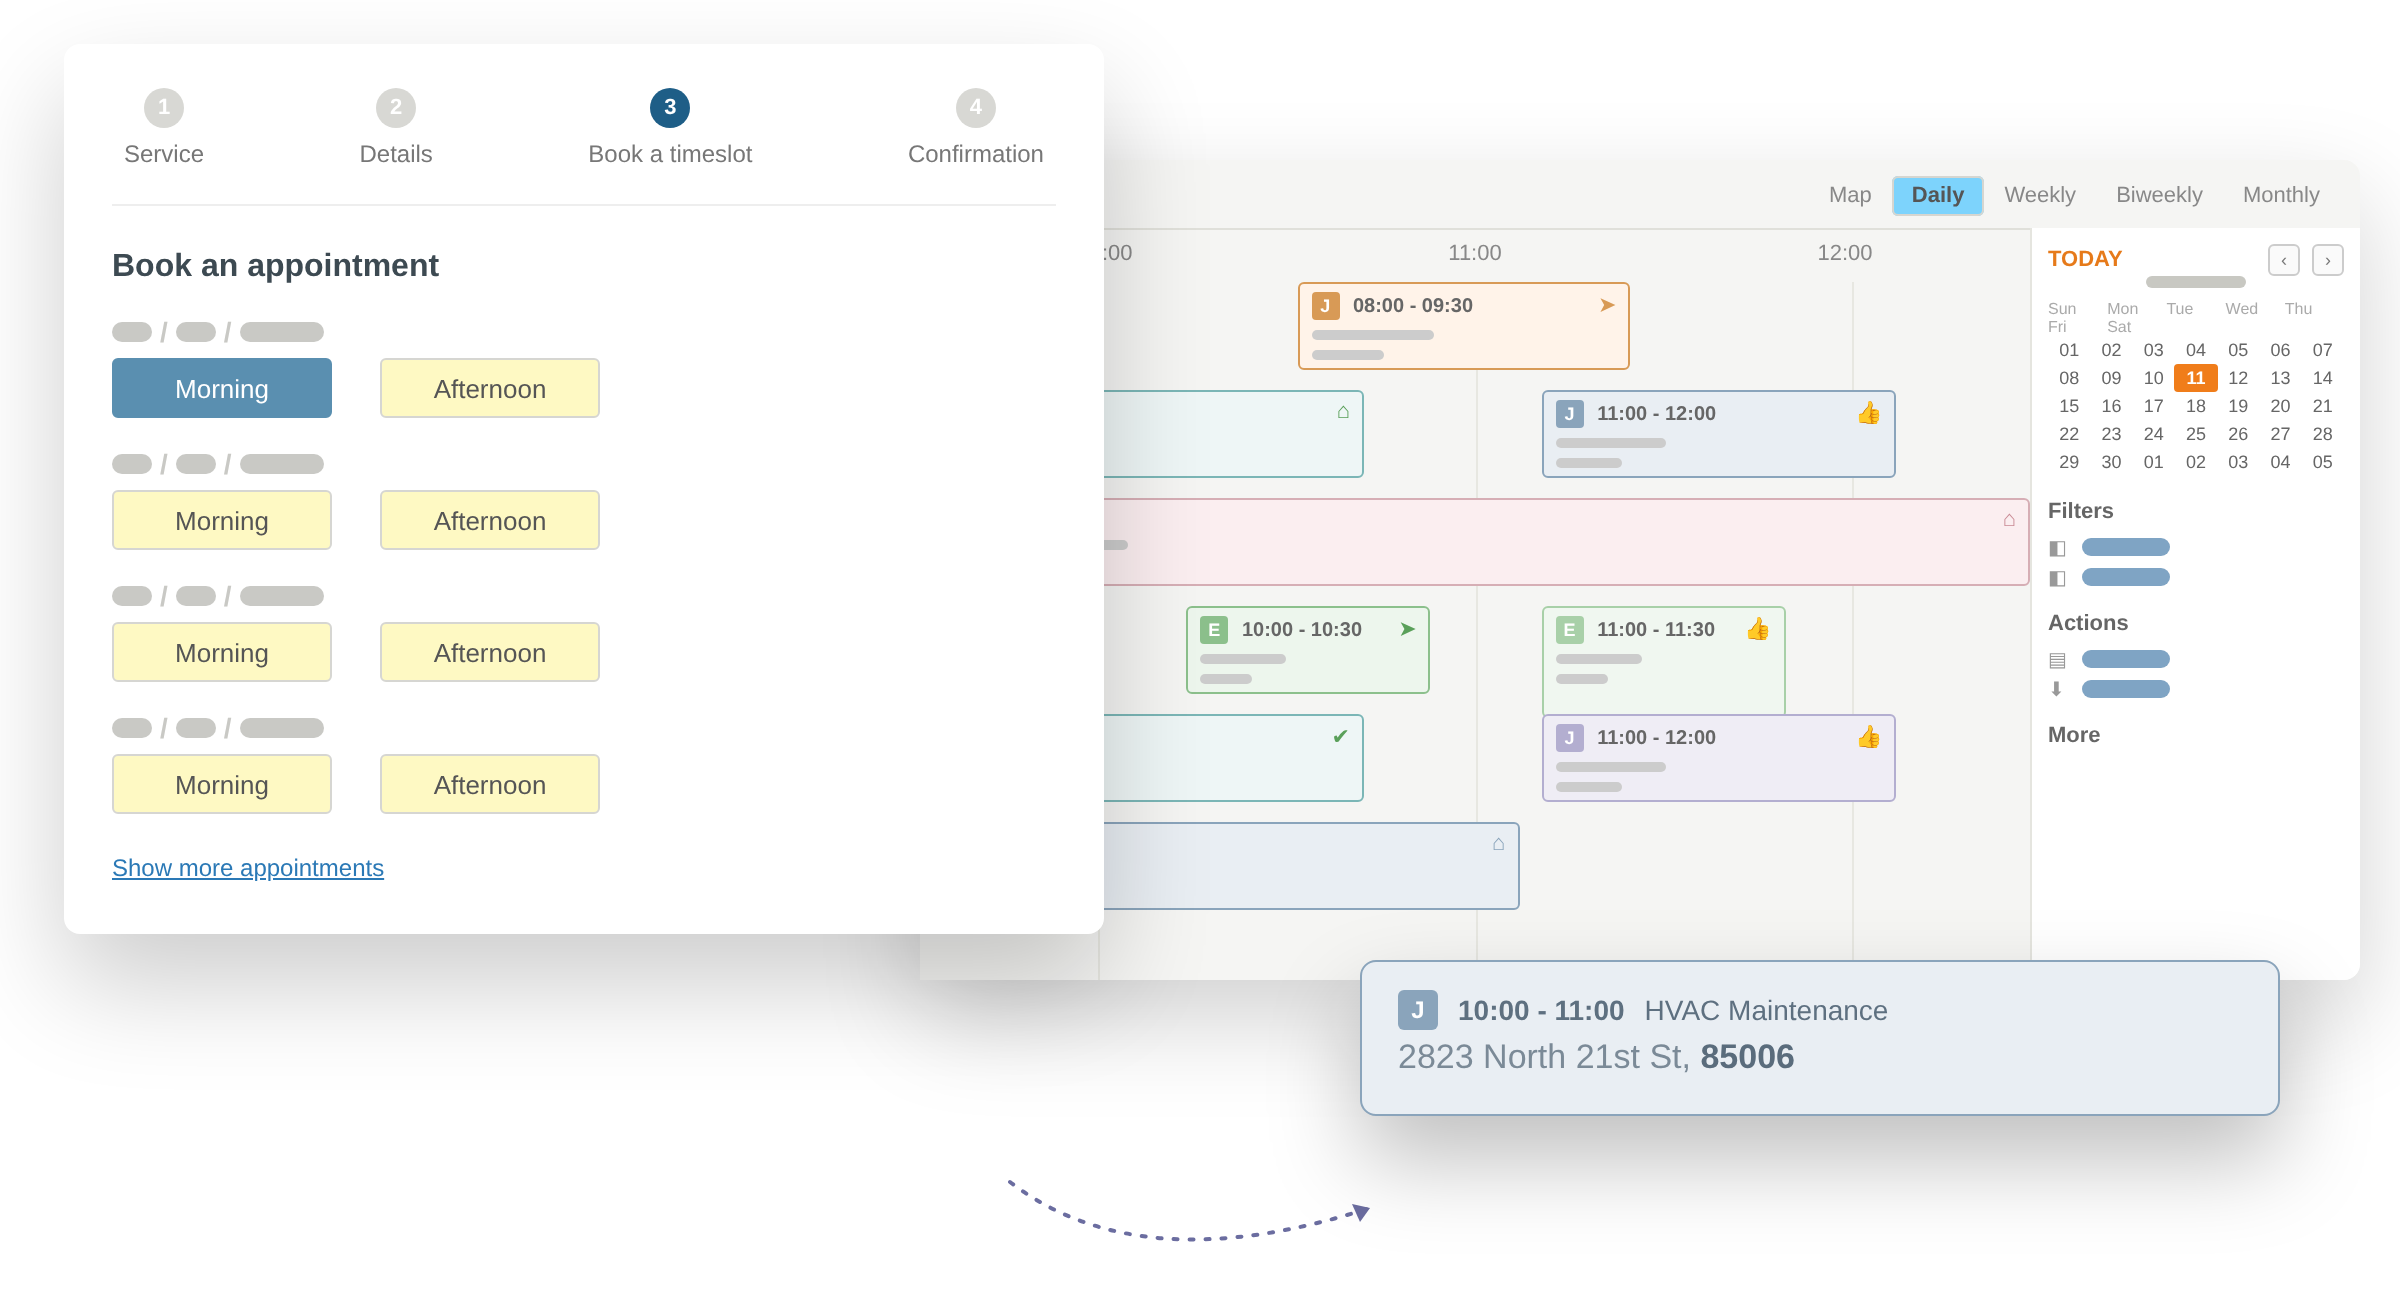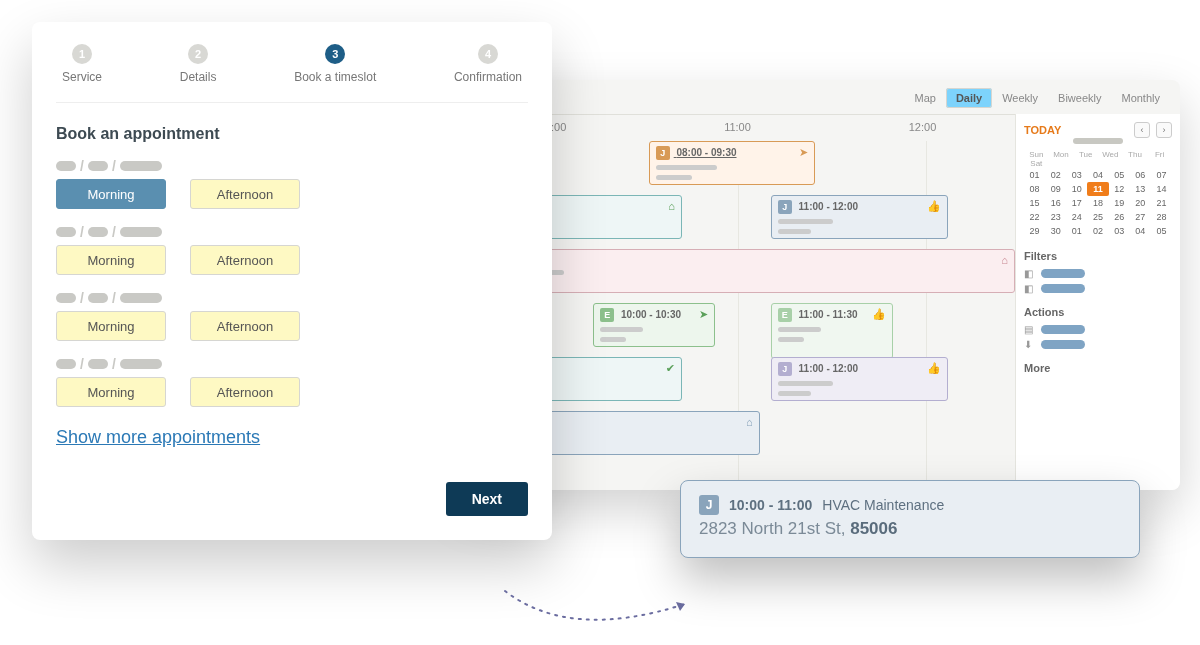--- a/index.html
+++ b/index.html
@@ -119,21 +119,21 @@
     color: #777;
   }
   .today-row { display:flex; align-items:center; gap:6px; margin-bottom:0; }
   .today-btn { color:#e67a1a; font-weight:700; font-size:11px; margin-right:auto; cursor:pointer; }
   .nav-btn {
     width:16px;height:16px;border:1px solid #ccc;border-radius:3px;
     display:flex;align-items:center;justify-content:center;font-size:9px;color:#777;cursor:pointer;background:#fafafa;
   }
   .mini-bar { height:6px; width:50px; background:#c8c8c2; border-radius:3px; margin:0 auto 6px auto; }
   .mini-cal { width:100%; }
-  .mini-cal .dow { display:grid; grid-template-columns:repeat(6,1fr); font-size:8px; color:#aaa; text-align:center; }
+  .mini-cal .dow { display:grid; grid-template-columns:repeat(5,1fr); font-size:8px; color:#aaa; }
   .mini-cal .days { display:grid; grid-template-columns:repeat(7,1fr); font-size:9px; text-align:center; }
   .mini-cal .days span { padding:2px 0; color:#666; }
   .mini-cal .days .sel { background:#f07d1a; color:#fff; border-radius:2px; font-weight:700; }
   .side-section { margin-top:12px; }
   .side-section h4 { font-size:11px; color:#666; font-weight:700; margin-bottom:6px; }
   .pill-row { display:flex; align-items:center; gap:6px; margin:4px 0; }
   .pill-ico { width:11px; height:11px; color:#999; font-size:10px; }
   .pill { height:9px; width:44px; background:#7fa4c4; border-radius:5px; }
 
   
@@ -161,21 +161,21 @@
   .date-skel { display:flex; gap:4px; align-items:center; margin:18px 0 8px 0; }
   .date-skel .blk { height:10px; border-radius:5px; background:#c9c9c5; }
   .date-skel .slash { color:#c9c9c5; font-weight:700; font-size:14px; line-height:10px; }
   .slot-row { display:flex; gap:24px; }
   .slot-btn {
     width:110px; height:30px; border:1px solid #d6d6d2; border-radius:3px;
     background:#fef9c3; color:#555; font-size:13px; cursor:pointer;
     display:flex;align-items:center;justify-content:center;
   }
   .slot-btn.selected { background:#5a8fb0; border-color:#5a8fb0; color:#fff; }
-  .show-more { color:#2b79b6; font-size:18px; text-decoration:underline; margin-top:20px; display:inline-block; cursor:pointer; }
+  .show-more { color:#2b79b6; font-size:12px; text-decoration:underline; margin-top:20px; display:inline-block; cursor:pointer; }
   .next-row { display:flex; justify-content:flex-end; margin-top:34px; }
   .next-btn {
     background:#0e3a56; color:#fff; font-size:14px; font-weight:600;
     padding:9px 26px; border:none; border-radius:3px; cursor:pointer;
   }
 
   
   .detail-card {
     position:absolute;
     left:680px; top:480px;
@@ -224,21 +224,21 @@
       <div class="cal-hour-row">
         <span>10:00</span>
         <span>11:00</span>
         <span>12:00</span>
       </div>
       <div class="cal-tracks">
         <div class="vline" style="left:16%"></div>
         <div class="vline" style="left:50%"></div>
         <div class="vline" style="left:84%"></div>
 
-        <div class="event orange" style="left:34%; top:0; width:30%; height:44px;text-decoration:underline;">
+        <div class="event orange" style="left:34%; top:0; width:30%; height:44px;">
           <span class="tag">J</span>
           <span class="time">08:00 - 09:30</span>
           <span class="ico-corner" style="color:#d89a56">➤</span>
           <span class="bar1" style="width:40%"></span>
           <span class="bar2" style="width:24%"></span>
         </div>
 
         <div class="event teal" style="left:0; top:54px; width:40%; height:44px;">
           <span class="time">30 - 10:30</span>
           <span class="ico-corner">⌂</span>
@@ -450,23 +450,20 @@
         <span class="blk" style="width:42px"></span>
     </div>
     <div class="slot-row">
       <button class="slot-btn">Morning</button>
       <button class="slot-btn">Afternoon</button>
     </div>
   </div>
 
   <a class="show-more">Show more appointments</a>
 
-  <div class="next-row">
-    <button class="next-btn">Next</button>
-  </div>
 </div>
 
 <svg class="connector" viewBox="0 0 200 50">
   <path d="M5 5 Q 70 55 185 18" fill="none" stroke="#6b6da0" stroke-width="2" stroke-dasharray="2 6" stroke-linecap="round"></path>
   <path d="M185 18 l-9 -2 l4 9 z" fill="#6b6da0"></path>
 </svg>
 
 <div class="detail-card">
   <div class="detail-head">
     <span class="tag">J</span>

